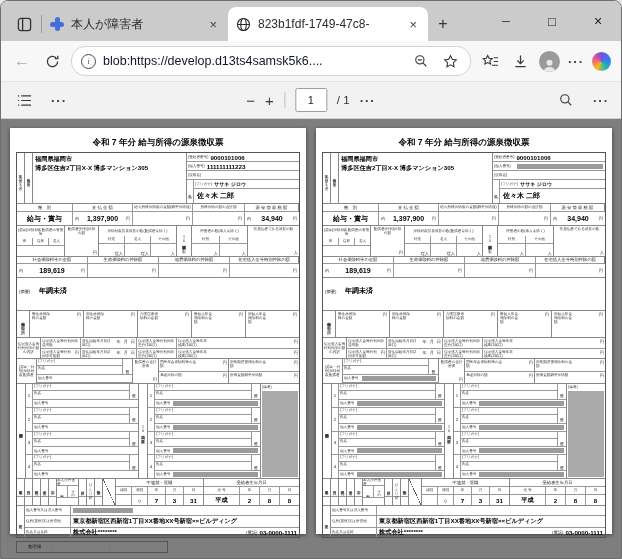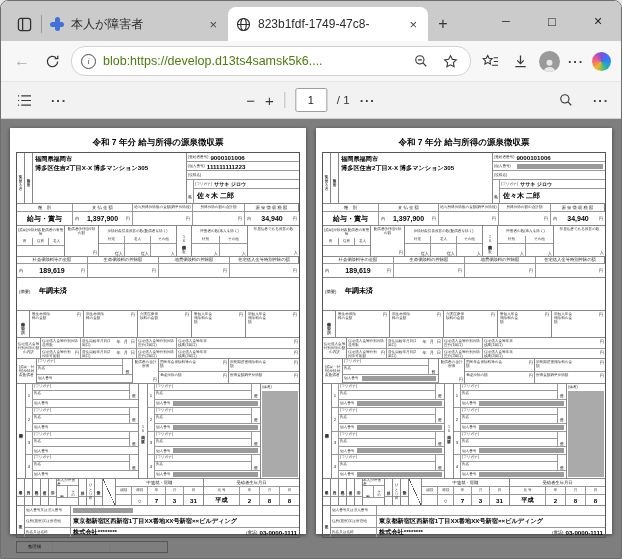--- a/index.html
+++ b/index.html
@@ -18,21 +18,21 @@
   .plusicon{width:14px;height:14px;position:relative;flex:none;}
   .plusicon::before,.plusicon::after{content:"";position:absolute;background:#4370d8;border-radius:3px;}
   .plusicon::before{left:4.5px;top:0;width:5px;height:14px;}
   .plusicon::after{left:0;top:4.5px;width:14px;height:5px;}
   
   .navbar{height:40px;background:#f7f7f7;display:flex;align-items:center;padding:0 10px;gap:8px;flex:none;border-bottom:1px solid #e4e4e4;}
   .navico{color:#3c3c3c;display:flex;align-items:center;justify-content:center;width:22px;height:22px;flex:none;}
   .back{color:#ababab;font-size:16px;}
   .addr{flex:1;height:28px;background:#fff;border:1px solid #d2d2d2;border-radius:14px;display:flex;align-items:center;padding:0 9px;gap:7px;min-width:0;}
   .infoic{width:13px;height:13px;border:1.2px solid #4a4a4a;border-radius:50%;font-size:8px;color:#4a4a4a;display:flex;align-items:center;justify-content:center;flex:none;font-style:italic;font-family:"Liberation Serif",serif;}
-  .url{font-size:12.5px;color:#4d7c0f;white-space:nowrap;overflow:hidden;flex:1;min-width:0;}
+  .url{font-size:12.5px;color:#0f172a;white-space:nowrap;overflow:hidden;flex:1;min-width:0;}
   .avatar{width:21px;height:21px;border-radius:50%;background:#9a9a9a;display:flex;align-items:flex-end;justify-content:center;overflow:hidden;}
   .copilot{width:19px;height:19px;border-radius:50%;background:conic-gradient(#7a4fe0,#2f7cf6,#22b8a8,#f3b91a,#ef5a8c,#7a4fe0);flex:none;}
   .more{font-size:13px;color:#3c3c3c;letter-spacing:1px;font-weight:bold;}
   
   .pdfbar{height:36px;background:#f2f2f2;border-bottom:1px solid #cfcfcf;display:flex;align-items:center;padding:0 12px;flex:none;position:relative;}
   .pdfleft,.pdfright{display:flex;align-items:center;gap:16px;}
   .pdfright{margin-left:auto;}
   .pdfcenter{position:absolute;left:50%;transform:translateX(-50%);display:flex;align-items:center;gap:10px;}
   .zoombtn{font-size:15px;color:#3a3a3a;}
   .vsep{width:1px;height:16px;background:#bdbdbd;}

